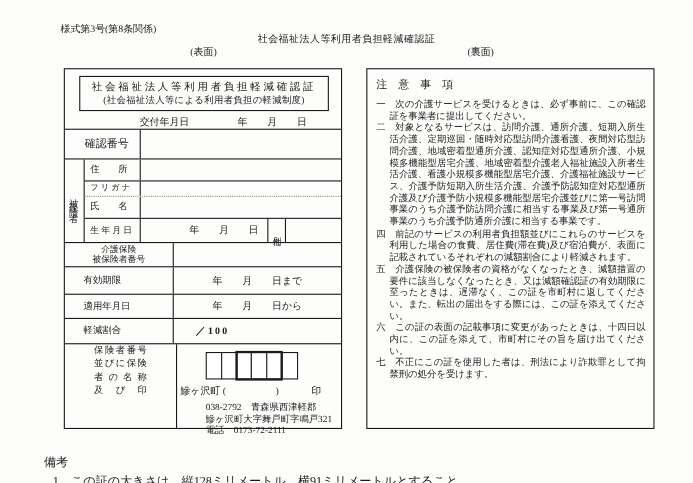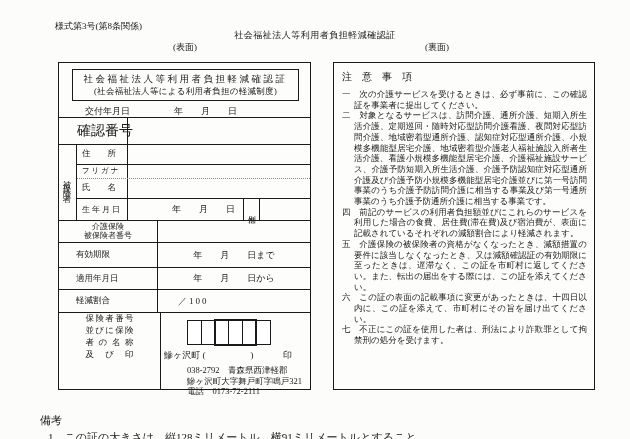--- a/index.html
+++ b/index.html
@@ -17,30 +17,30 @@
 
   .panel { position:absolute; top:62px; height:328px; border:1.6px solid #1a1a1a; background:#fdfdfc; }
   .panel-front { left:58px;  width:253px; }
   .panel-back  { left:333px; width:262px; padding:4px 7px 4px 8px; overflow:hidden; }
 
   
   .card-title-box { margin:6px 11px 0 13px; border:1px solid #1a1a1a; text-align:center; padding:3px 0 2px; }
   .card-title    { font-size:9.5px; letter-spacing:2.5px; white-space:nowrap; }
   .card-subtitle { font-size:8.5px; letter-spacing:0.3px; white-space:nowrap; }
   .issue-row { height:20px; display:flex; align-items:center; font-size:9px; }
-  .issue-row .ilab { margin-left:26px; }
+  .issue-row .ilab { margin-left:68px; }
   .issue-row .ival { margin-left:44px; white-space:pre; }
 
   .ftable { position:absolute; left:0; right:0; top:54px; bottom:0; display:flex; flex-direction:column; font-size:9px; }
   .frow { display:flex; border-top:1px solid #1a1a1a; min-height:0; }
   .lab { border-right:1px solid #1a1a1a; display:flex; align-items:center; white-space:nowrap; }
   .val { flex:1; display:flex; align-items:center; }
 
   .r-confirm { height:27px; }
-  .r-confirm .lab { width:69px; padding-left:18px; font-size:14px; }
+  .r-confirm .lab { width:69px; padding-left:18px; font-size:10px; }
 
   .r-group { height:76px;justify-content:center; }
   .vcell { width:18px; border-right:1px solid #1a1a1a; display:flex; align-items:center; justify-content:center; }
   .vcell span { writing-mode:vertical-rl; text-orientation:upright; letter-spacing:5px; font-size:8.5px; }
   .gcol { flex:1; display:flex; flex-direction:column; }
   .grow { display:flex; }
   .grow + .grow { border-top:1px solid #1a1a1a; }
   .grow.dotted-top { border-top:1px dotted #8a8a8a; }
   .g-addr { height:19px; } .g-furi { height:14px; } .g-name { height:21px; } .g-birth { height:22px; }
   .grow .lab { width:51px; padding-left:5px; font-size:8.5px; }
@@ -49,21 +49,21 @@
   .bval { flex:1; display:flex; align-items:center; justify-content:flex-end; padding-right:8px; white-space:pre; }
   .sexcell { width:17px; border-left:1px solid #1a1a1a; border-right:1px solid #1a1a1a; display:flex; align-items:center; justify-content:center; }
   .sexcell span { writing-mode:vertical-rl; text-orientation:upright; font-size:7.5px; letter-spacing:0; }
   .sexpad { width:50px; }
 
   .r-insnum { height:22px;gap:24px; }
   .r-insnum .lab { width:99px; flex-direction:column; justify-content:center; align-items:center; line-height:1.1; font-size:8px; }
   .r-apply { height:22px; } .r-expire { height:25px; } .r-rate { height:23px; }
   .r-apply .lab, .r-expire .lab, .r-rate .lab { width:99px; padding-left:17px; font-size:8.5px; }
   .r-apply .val, .r-expire .val { justify-content:center; white-space:pre; }
-  .r-rate .val { padding-left:20px; letter-spacing:2px; }
+  .r-rate .val { padding-left:20px; letter-spacing:2px;font-weight:bold; }
 
   .r-insurer { flex:1; }
   .insurer-lab { width:102px; border-right:1px solid #1a1a1a; display:flex; flex-direction:column; justify-content:flex-start; align-items:center; }
   .jl { width:48px; text-align:justify; text-align-last:justify; font-size:8.5px; line-height:1.4; }
   .insurer-body { flex:1; padding-top:7px; position:relative; }
   .boxes { position:relative; margin-left:26px; width:84px; height:25px; display:flex; }
   .bx { flex:1; border:1px solid #1a1a1a; margin-left:-1px; background:#fff; }
   .bx:first-child { margin-left:0; }
   .bgroup { position:absolute; top:-1px; bottom:-1px; left:27px; width:43px; border:2px solid #1a1a1a; pointer-events:none; }
   .insurer-name-line { margin-top:4px; padding-left:3px; padding-right:18px; font-size:9px; display:flex; align-items:center; }

